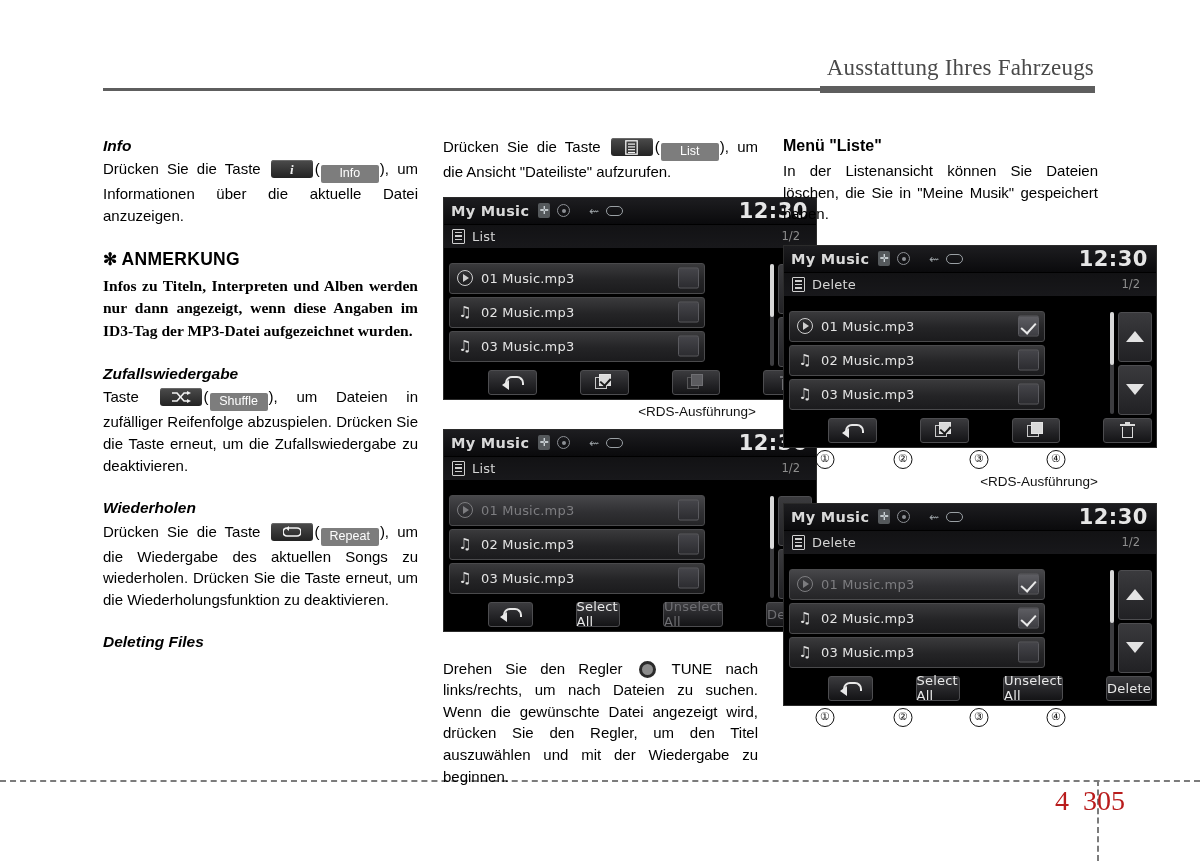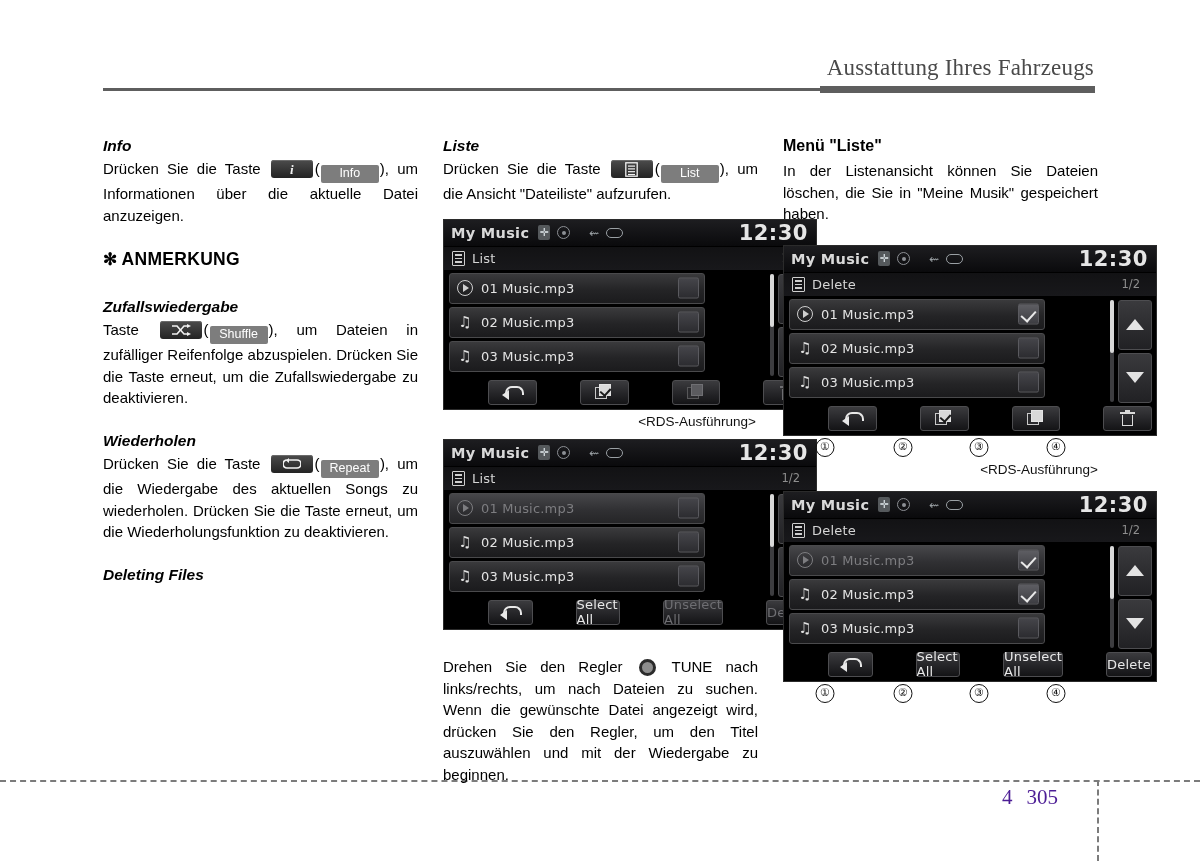--- a/index.html
+++ b/index.html
@@ -39,24 +39,24 @@
     left: 0px; top: 780px; width: 1200px; height: 0;
     border-top: 2px dashed #7b7b7b;
   }
   .footer-dash-v {
     position: absolute;
     left: 1097px; top: 780px; width: 0; height: 81px;
     border-left: 2px dashed #7b7b7b;
   }
   .folio {
     position: absolute;
-    left: 1002px; top: 785px;
+    left: 1055px; top: 785px;
     font-family: "Liberation Serif", serif;
-    font-size: 21px;
-    color: #4c1d95;
+    font-size: 28px;
+    color: #b91c1c;
     white-space: nowrap;
   }
   .folio .folio-chapter { margin-right: 14px; }
 
   
   .col {
     position: absolute;
     top: 136px;
   }
   .col-left  { left: 103px; width: 315px; }
@@ -215,20 +215,21 @@
   }
   .ico-listdoc i { display:block; height: 1.5px; background: #cfcfcf; }
   .dev-title .tt { color: #d5d5d5; font-size: 13px; letter-spacing: 0.2px; }
   .dev-title .pg { position: absolute; right: 16px; color: #8e8e8e; font-size: 11.5px; }
 
   .dev-body {
     position: relative;
     height: 108px;
     padding: 3px 5px 0 5px;
     box-sizing: border-box;
+    margin-top: 12px;
   }
   .row-area { width: 256px; }
   .file-row {
     height: 31px;
     margin-bottom: 3px;
     background: linear-gradient(#3a3a3c, #242426 55%, #1b1b1d);
     border: 1px solid #4a4a4c;
     border-radius: 3px;
     box-sizing: border-box;
     display: flex; align-items: center;
@@ -454,20 +455,21 @@
     <span>Drücken Sie die Taste</span>
     <span class="keybtn"><span class="glyph g-i">i</span></span>(<span class="lblbtn">Info</span>),
     <span>um Informationen über die aktuelle Datei anzuzeigen.</span>
   </p>
 
   <div class="gap-m"></div>
 
   <div class="note-head">
     <span class="note-star">✻</span><span>ANMERKUNG</span>
   </div>
+  <p class="note-body">Infos zu Titeln, Interpreten und Alben werden nur dann angezeigt, wenn diese Angaben im ID3-Tag der MP3-Datei aufgezeichnet wurden.</p>
 
   <div class="gap-m"></div>
 
   <div class="sub-head">Zufallswiedergabe</div>
   <p class="body-txt">
     <span>Taste</span>
     <span class="keybtn"><span class="glyph">
       <svg width="20" height="12" viewBox="0 0 20 12" aria-hidden="true">
         <path d="M1 2 L6 2 L13 10 L18 10" stroke="#f2f2f2" stroke-width="1.6" fill="none"></path>
         <path d="M1 10 L6 10 L13 2 L18 2" stroke="#f2f2f2" stroke-width="1.6" fill="none"></path>
@@ -492,21 +494,20 @@
     <span>um die Wiedergabe des aktuellen Songs zu wiederholen. Drücken Sie die Taste erneut, um die Wiederholungsfunktion zu deaktivieren.</span>
   </p>
 
   <div class="gap-m"></div>
 
   <div class="sub-head">Deleting Files</div>
 </div>
 
 <div class="col col-mid">
 
-  <div class="sub-head">Liste</div>
   <p class="body-txt">
     <span>Drücken Sie die Taste</span>
     <span class="keybtn"><span class="glyph">
       <svg width="13" height="15" viewBox="0 0 13 15" aria-hidden="true">
         <rect x="0.8" y="0.8" width="11.4" height="13.4" stroke="#f2f2f2" stroke-width="1.3" fill="none"></rect>
         <rect x="3" y="3.5" width="7" height="1.2" fill="#f2f2f2"></rect>
         <rect x="3" y="6.3" width="7" height="1.2" fill="#f2f2f2"></rect>
         <rect x="3" y="9.1" width="7" height="1.2" fill="#f2f2f2"></rect>
         <rect x="3" y="11.9" width="7" height="1.2" fill="#f2f2f2"></rect>
       </svg>

